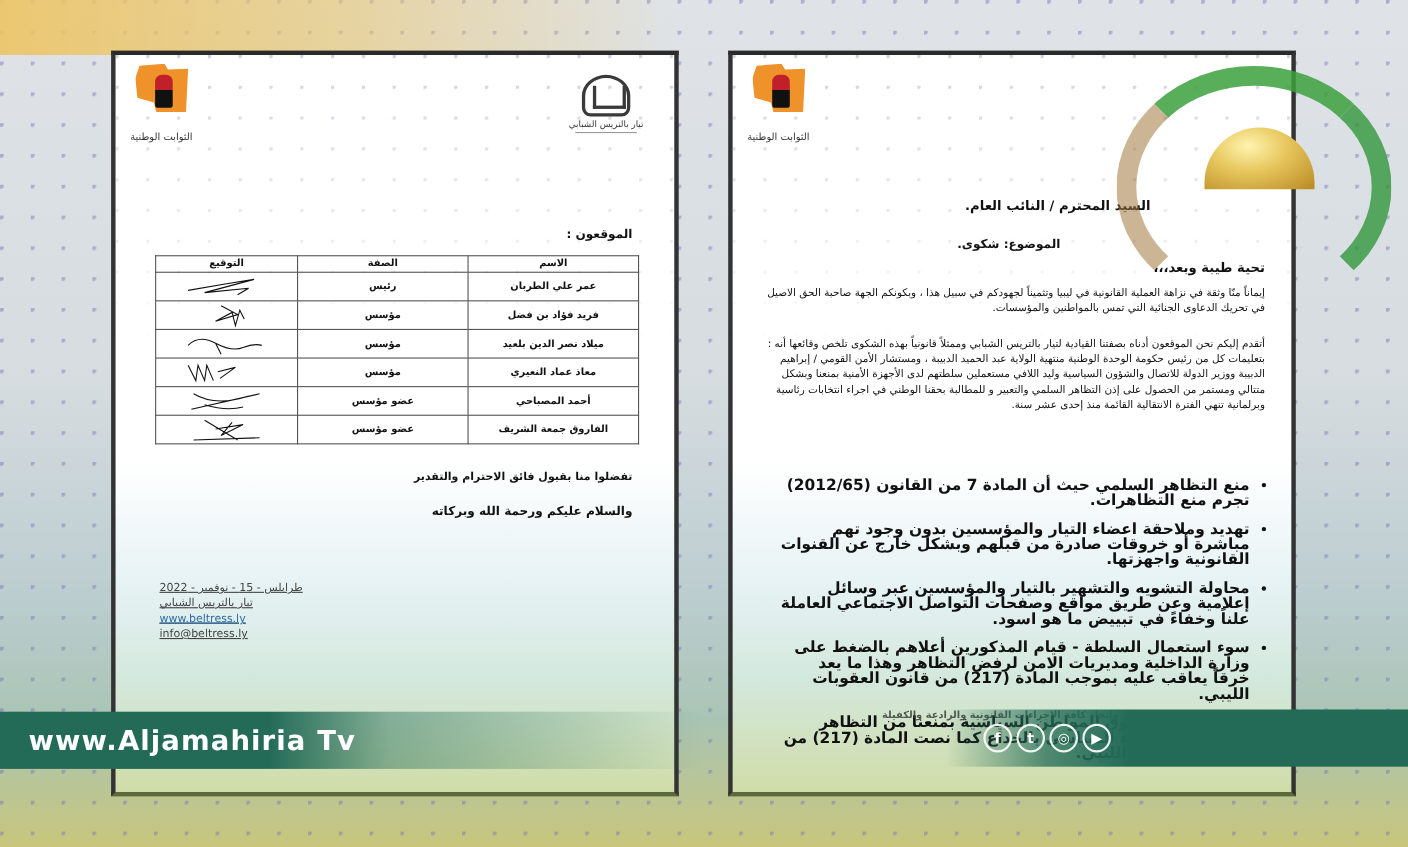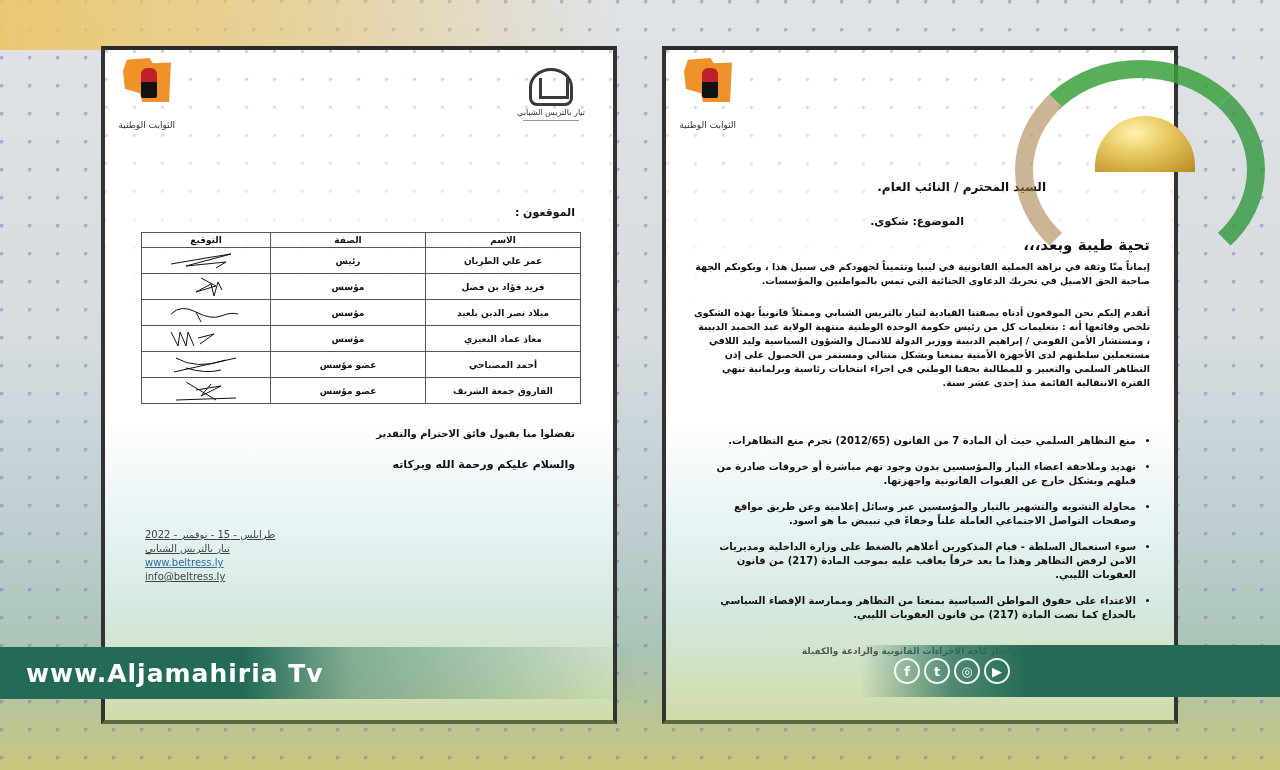--- a/index.html
+++ b/index.html
@@ -78,27 +78,27 @@
   .sig { width: 80px; height: 22px; display: inline-block; vertical-align: middle; }
 
   .closing1 { position: absolute; right: 38px; top: 378px; font-size: 10px; font-weight: bold; }
   .closing2 { position: absolute; right: 38px; top: 408px; font-size: 11px; font-weight: bold; }
   .footer-block { position: absolute; left: 40px; top: 478px; font-size: 10px; color: #444; line-height: 14px; text-decoration: underline; }
   .footer-block .rtl { direction: rtl; text-align: left; unicode-bidi: plaintext; }
   .footer-block a { color: #2e6ca4; text-decoration: underline; }
 
   .to-line { position: absolute; right: 128px; top: 130px; font-size: 12px; font-weight: bold; }
   .subject { position: absolute; right: 210px; top: 165px; font-size: 11px; font-weight: bold; text-align: center; }
-  .greeting { position: absolute; right: 24px; top: 186px; font-size: 15px; font-weight: bold; }
-  .para { position: absolute; right: 24px; left: 28px; font-size: 9.5px; font-weight: bold; line-height: 14px; }
+  .greeting { position: absolute; right: 24px; top: 186px; font-size: 12px; font-weight: bold; }
+  .para { position: absolute; right: 24px; left: 28px; font-size: 9.5px; font-weight: normal; line-height: 14px; }
   #p1 { top: 210px; }
   #p2 { top: 256px; }
   #p3 { top: 360px; }
   ul.bullets { position: absolute; right: 20px; left: 40px; top: 384px; margin: 0; padding: 0 18px 0 0; direction: rtl;
-    font-size: 10px; font-weight: bold; line-height: 14px; color: #111; }
+    font-size: 14px; font-weight: bold; line-height: 14px; color: #111; }
   ul.bullets li { margin-bottom: 12px; }
   .trailing { position: absolute; right: 24px; left: 40px; top: 596px; font-size: 9px; font-weight: bold; color: #333; opacity: 0.8; }
 
   .emblem {
     position: absolute; left: 1015px; top: 60px; width: 250px; height: 110px; pointer-events: none;
   }
   .emblem .dome {
     position: absolute; left: 80px; top: 56px; width: 100px; height: 56px;
     border-radius: 50px 50px 0 0;
     background: radial-gradient(ellipse at 40% 30%, #fff4b0 0%, #e8c860 40%, #b88a20 100%);

